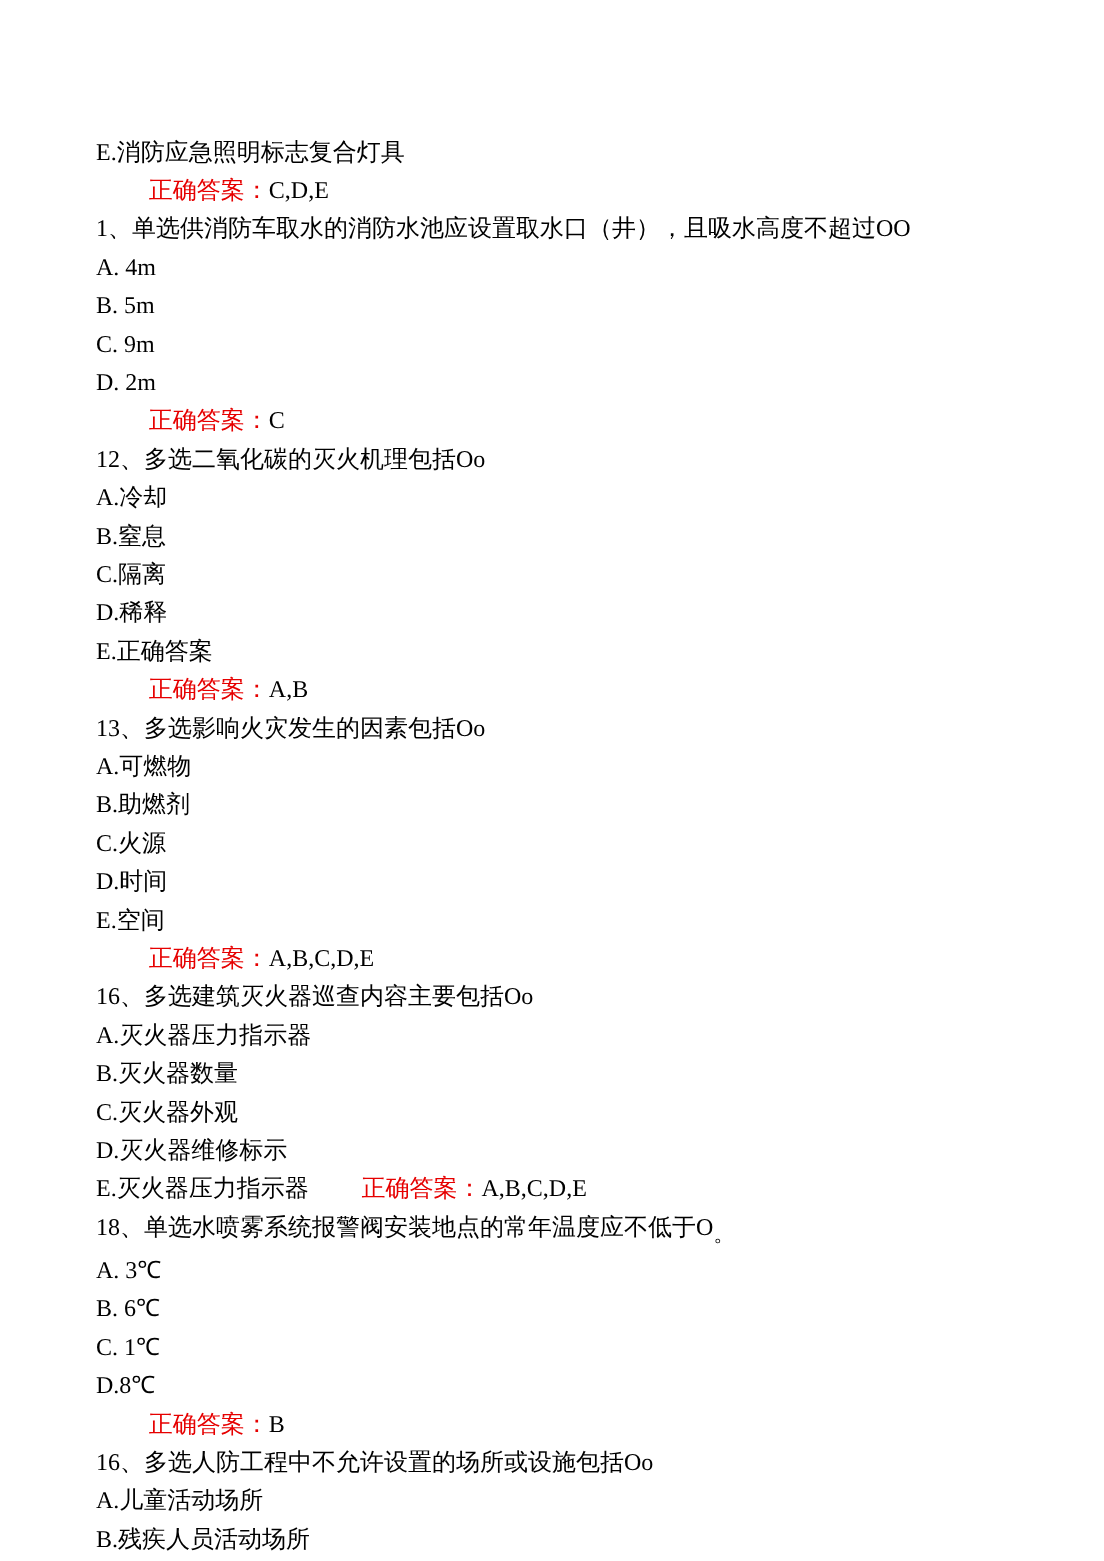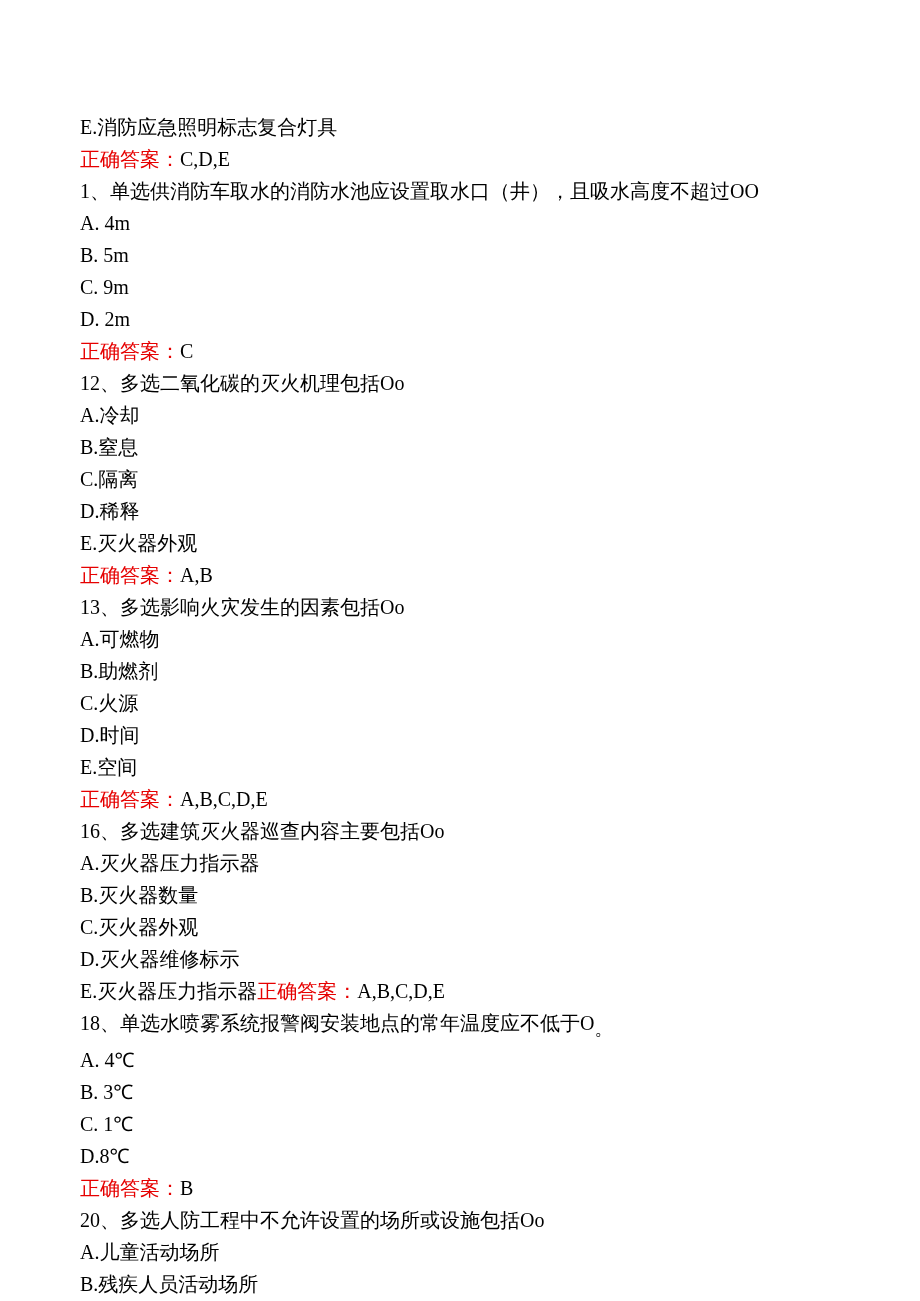--- a/index.html
+++ b/index.html
@@ -11,20 +11,21 @@
     margin: 0;
     padding: 110px 80px 80px 80px;
     width: 920px;
     box-sizing: border-box;
   }
   .line {
     margin: 2px 0;
   }
   .answer-label {
     color: #e60000;
+    margin-left: 44px;
   }
   .inline-answer .answer-label {
     color: #e60000;
   }
   .subscript {
     font-size: 0.9em;
     vertical-align: sub;
   }
 </style>
 </head>
@@ -42,21 +43,21 @@
 <div class="line">D. 2m</div>
 <div class="line">
   <span class="answer-label">正确答案：</span><span>C</span>
 </div>
 
 <div class="line">12、多选二氧化碳的灭火机理包括Oo</div>
 <div class="line">A.冷却</div>
 <div class="line">B.窒息</div>
 <div class="line">C.隔离</div>
 <div class="line">D.稀释</div>
-<div class="line">E.灭火器外观</div>
+<div class="line">E.正确答案</div>
 <div class="line">
   <span class="answer-label">正确答案：</span><span>A,B</span>
 </div>
 
 <div class="line">13、多选影响火灾发生的因素包括Oo</div>
 <div class="line">A.可燃物</div>
 <div class="line">B.助燃剂</div>
 <div class="line">C.火源</div>
 <div class="line">D.时间</div>
 <div class="line">E.空间</div>
@@ -69,23 +70,23 @@
 <div class="line">B.灭火器数量</div>
 <div class="line">C.灭火器外观</div>
 <div class="line">D.灭火器维修标示</div>
 <div class="line inline-answer">
   <span>E.灭火器压力指示器</span><span class="answer-label">正确答案：</span><span>A,B,C,D,E</span>
 </div>
 
 <div class="line">
   <span>18、单选水喷雾系统报警阀安装地点的常年温度应不低于O</span><span class="subscript">。</span>
 </div>
-<div class="line">A. 4℃</div>
-<div class="line">B. 3℃</div>
+<div class="line">A. 3℃</div>
+<div class="line">B. 6℃</div>
 <div class="line">C. 1℃</div>
 <div class="line">D.8℃</div>
 <div class="line">
   <span class="answer-label">正确答案：</span><span>B</span>
 </div>
 
-<div class="line">20、多选人防工程中不允许设置的场所或设施包括Oo</div>
+<div class="line">16、多选人防工程中不允许设置的场所或设施包括Oo</div>
 <div class="line">A.儿童活动场所</div>
 <div class="line">B.残疾人员活动场所</div>
 
 </body></html>

